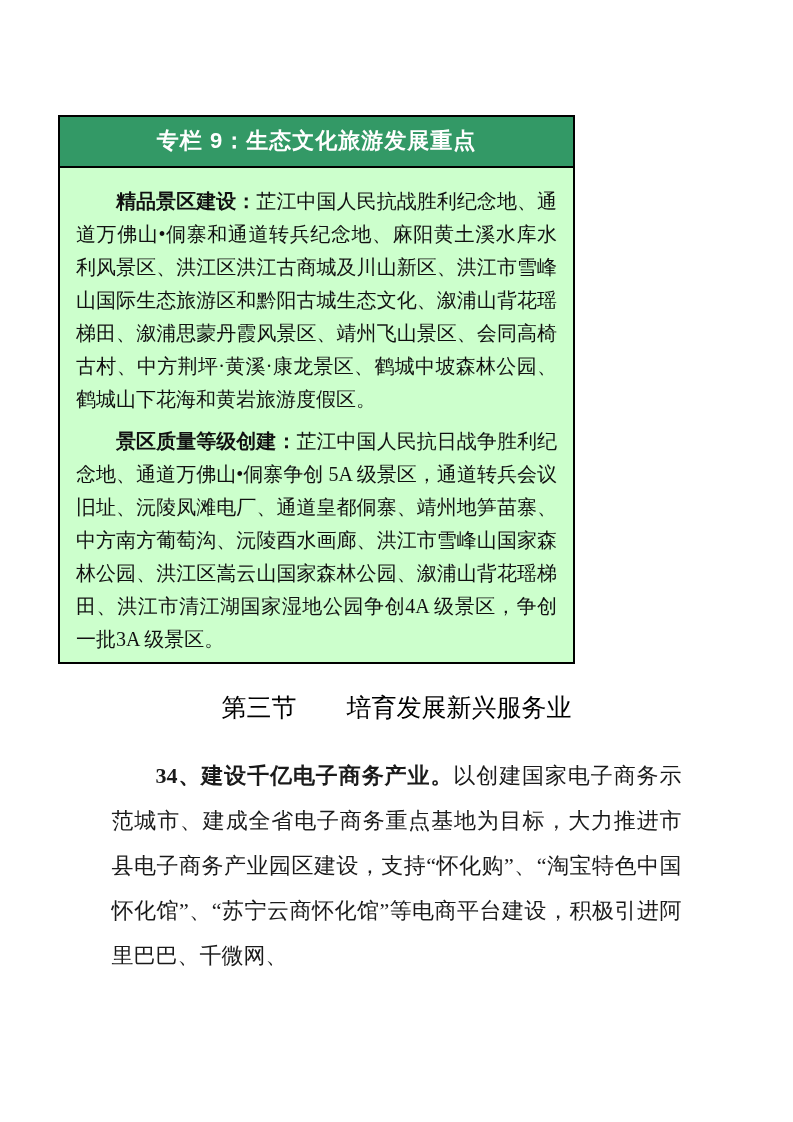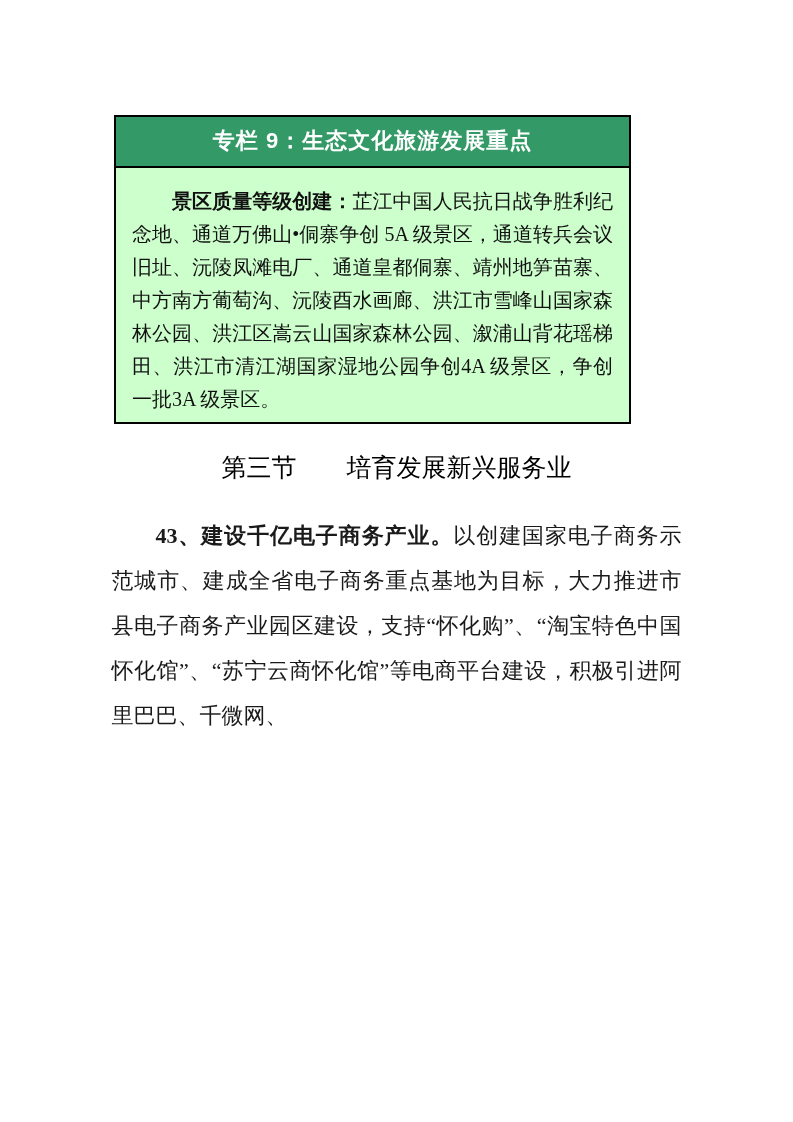--- a/index.html
+++ b/index.html
@@ -12,21 +12,21 @@
     color: #141414;
     overflow: hidden;
   }
   .page {
     width: 793px;
     height: 1122px;
     padding-top: 115px;
     position: relative;
   }
   .callout {
-    margin: 0 136px 0 114px;
+    margin: 0 136px 0 58px;
     width: 517px;
     border: 2px solid var(--border-color, #000000);
   }
   .callout-header {
     background: var(--header-bg, #339966);
     color: var(--header-text, #ffffff);
     font-family: "Liberation Sans", "DejaVu Sans", sans-serif;
     font-weight: bold;
     font-size: 22px;
     letter-spacing: 1px;
@@ -76,25 +76,28 @@
 </style>
 </head>
 <body>
 
 <div class="page">
 
   <div class="callout">
     <div class="callout-header">专栏 9：生态文化旅游发展重点</div>
     <div class="callout-body">
       <p>
+        <span class="lead">精品景区建设：</span><span>芷江中国人民抗战胜利纪念地、通道万佛山•侗寨和通道转兵纪念地、麻阳黄土溪水库水利风景区、洪江区洪江古商城及川山新区、洪江市雪峰山国际生态旅游区和黔阳古城生态文化、溆浦山背花瑶梯田、溆浦思蒙丹霞风景区、靖州飞山景区、会同高椅古村、中方荆坪·黄溪·康龙景区、鹤城中坡森林公园、鹤城山下花海和黄岩旅游度假区。</span>
+      </p>
+      <p>
         <span class="lead">景区质量等级创建：</span><span>芷江中国人民抗日战争胜利纪念地、通道万佛山•侗寨争创 5A 级景区，通道转兵会议旧址、沅陵凤滩电厂、通道皇都侗寨、靖州地笋苗寨、中方南方葡萄沟、沅陵酉水画廊、洪江市雪峰山国家森林公园、洪江区嵩云山国家森林公园、溆浦山背花瑶梯田、洪江市清江湖国家湿地公园争创4A 级景区，争创一批3A 级景区。</span>
       </p>
     </div>
   </div>
 
   <div class="section-heading">第三节　　培育发展新兴服务业</div>
 
   <div class="body-paragraph">
-    <span class="lead">43、建设千亿电子商务产业。</span><span>以创建国家电子商务示范城市、建成全省电子商务重点基地为目标，大力推进市县电子商务产业园区建设，支持“怀化购”、“淘宝特色中国怀化馆”、“苏宁云商怀化馆”等电商平台建设，积极引进阿里巴巴、千微网、</span>
+    <span class="lead">34、建设千亿电子商务产业。</span><span>以创建国家电子商务示范城市、建成全省电子商务重点基地为目标，大力推进市县电子商务产业园区建设，支持“怀化购”、“淘宝特色中国怀化馆”、“苏宁云商怀化馆”等电商平台建设，积极引进阿里巴巴、千微网、</span>
   </div>
 
 
 </div>
 
 </body></html>

